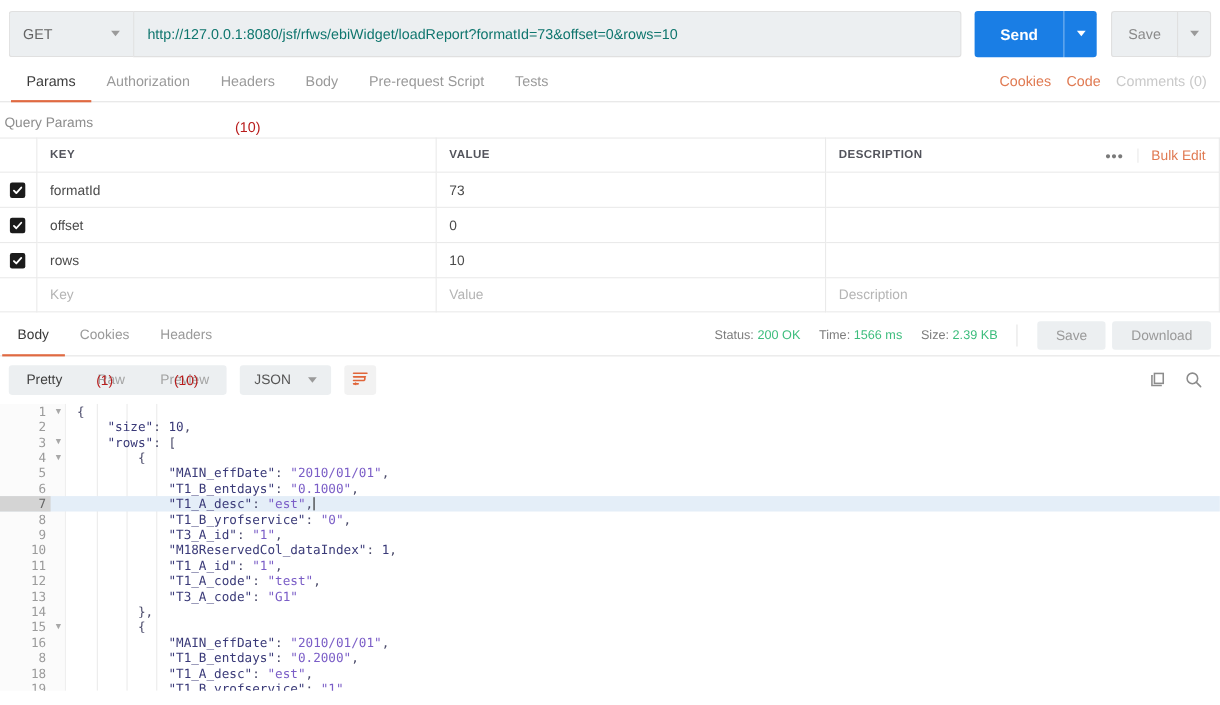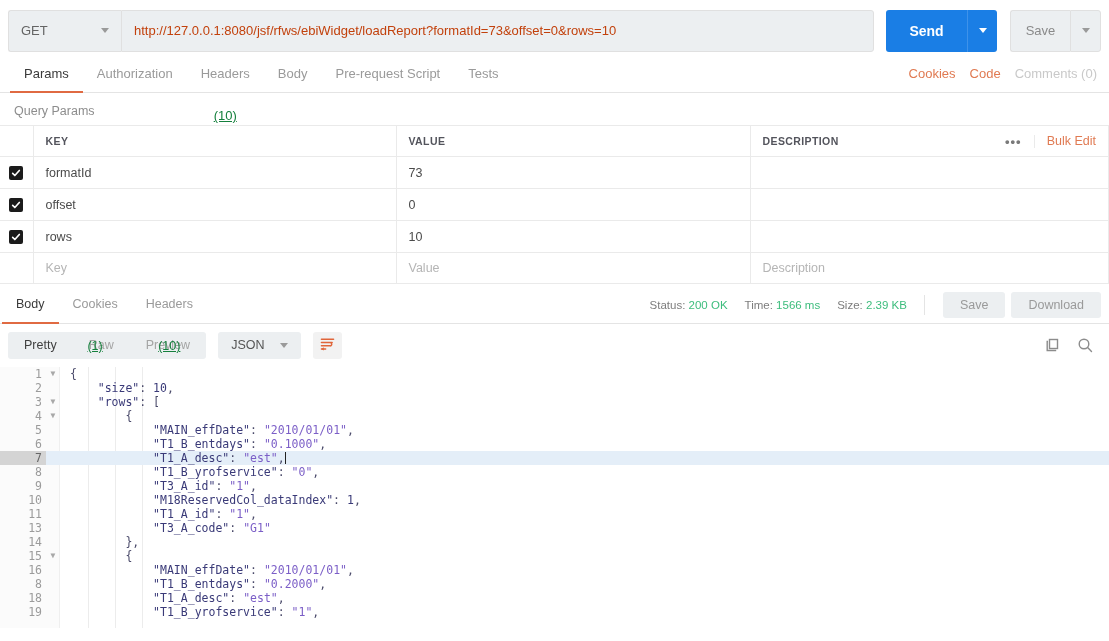--- a/index.html
+++ b/index.html
@@ -38,21 +38,21 @@
     border-top: 5px solid #9a9a9a;
     display: inline-block;
   }
   .url-input {
     flex: 1; height: 42px;
     background: #eceff1;
     border: 1px solid #e0e0e0;
     border-radius: 0 3px 3px 0;
     display: flex; align-items: center;
     padding: 5px 12px;
-    color: #c2410c; font-size: 13px;
+    color: #0f766e; font-size: 13px;
     cursor: text;
     overflow: hidden; white-space: nowrap;
   }
   .send-group { display: flex; margin-left: 12px; }
   .send-btn {
     height: 42px; width: 81px;
     background: #1a7ee5;
     color: #fff; font-size: 14px; font-weight: bold;
     display: flex; align-items: center; justify-content: center;
     border-radius: 3px 0 0 3px;
@@ -102,32 +102,32 @@
   .tab.active { color: #3a3a3a; }
   .tab.active::after {
     content: ""; position: absolute;
     left: 0; right: 0; bottom: -1px; height: 2px;
     background: #e06a42;
   }
   .dot-green {
     width: 7px; height: 7px; border-radius: 50%;
     background: #3dbd7d; display: inline-block;
   }
-  .count-green { color: #15803d; text-decoration: underline; }
+  .count-green { color: #b91c1c; }
   .tabs-right {
     margin-left: auto; display: flex; align-items: center; gap: 14px;
     padding-right: 2px; height: 37px;
   }
   .link-orange { color: #e07a52; font-size: 13px; cursor: pointer; }
   .link-muted { color: #c9c9c9; font-size: 13px; cursor: pointer; }
 
   
   .qp-title {
     height: 28px; display: flex; align-items: center;
-    padding-left: 14px;
+    padding-left: 4px;
     color: #8d8d8d; font-size: 12.5px;
     margin-top: 4px;
   }
   .ptable { width: 100%; border-collapse: collapse; table-layout: fixed; }
   .ptable th, .ptable td {
     border: 1px solid #eaeaea;
     border-left: none;
     height: 31px;
     padding: 0 0 0 12px;
     text-align: left;
@@ -501,20 +501,25 @@
         <span class="lno">10</span>
         <span class="fold"></span>
         <span class="ctext"><span>            </span><span class="k">"M18ReservedCol_dataIndex"</span><span class="p">: </span><span class="n">1</span><span class="p">,</span></span>
       </div>
       <div class="code-line">
         <span class="lno">11</span>
         <span class="fold"></span>
         <span class="ctext"><span>            </span><span class="k">"T1_A_id"</span><span class="p">: </span><span class="s">"1"</span><span class="p">,</span></span>
       </div>
       <div class="code-line">
+        <span class="lno">12</span>
+        <span class="fold"></span>
+        <span class="ctext"><span>            </span><span class="k">"T1_A_code"</span><span class="p">: </span><span class="s">"test"</span><span class="p">,</span></span>
+      </div>
+      <div class="code-line">
         <span class="lno">13</span>
         <span class="fold"></span>
         <span class="ctext"><span>            </span><span class="k">"T3_A_code"</span><span class="p">: </span><span class="s">"G1"</span></span>
       </div>
       <div class="code-line">
         <span class="lno">14</span>
         <span class="fold"></span>
         <span class="ctext"><span>        </span><span class="p">},</span></span>
       </div>
       <div class="code-line">

